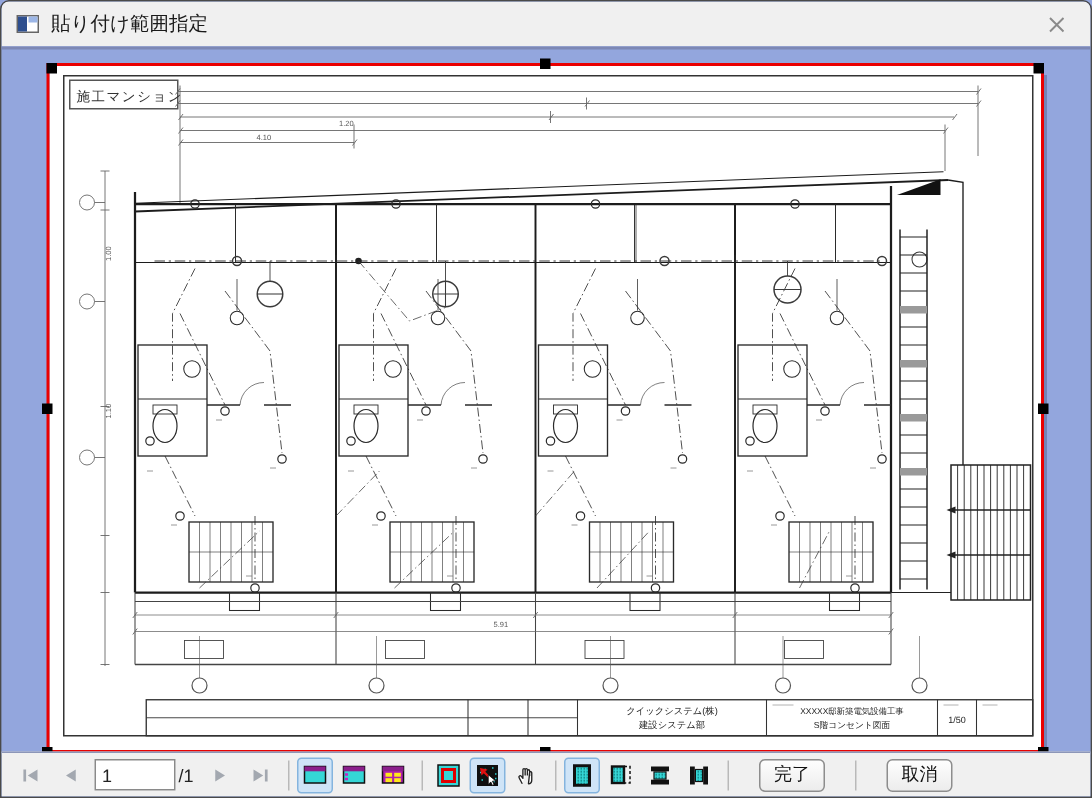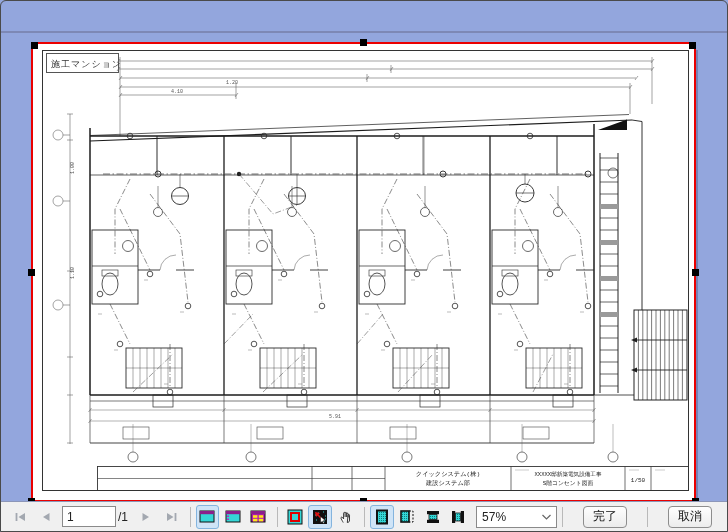--- a/index.html
+++ b/index.html
@@ -11,21 +11,21 @@
   
   .titlebar { position:absolute; top:0; left:0; right:0; height:30px; background:#f0f0f0;
               display:flex; align-items:center; padding:0 10px; }
   .titlebar .app-ico { width:15px; height:12px; border:1px solid #666; background:#fff; position:relative; margin-right:8px; }
   .titlebar .app-ico::before { content:""; position:absolute; left:0; top:0; width:6px; height:10px; background:#2e4f8f; }
   .titlebar .app-ico::after  { content:""; position:absolute; left:7px; top:0; width:6px; height:4px; background:#9cb6e6; }
   .titlebar .t-text { font-size:13px; color:#1a1a1a; }
   .titlebar .close { margin-left:auto; width:26px; height:26px; display:flex; align-items:center; justify-content:center; cursor:default; }
 
   
-  .client { position:absolute; top:30px; left:0; right:0; height:472px; background:#93a6dd; border-top:2px solid #7d88b5;font-family:Liberation Mono, monospace; }
+  .client { position:absolute; top:30px; left:0; right:0; height:472px; background:#93a6dd; border-top:2px solid #7d88b5; }
 
   .canvas { position:absolute; left:32px; top:11px; width:661px; height:456px; background:#ffffff;
             box-shadow:5px 5px 0 -1px #7483b4; }
   .canvas svg { display:block; }
 
   .selection { position:absolute; left:30px; top:9px; width:665px; height:460px;
                border:2px solid #ea0000; pointer-events:none; }
   .handle { position:absolute; width:7px; height:7px; background:#000; pointer-events:auto; }
 
   
@@ -43,20 +43,29 @@
   .zoombox .chev { margin-left:auto; margin-right:4px; }
   .btn { height:22px; min-width:44px; border:1px solid #8d8d8d; border-radius:4px;
          background:linear-gradient(#fefefe,#ececec); font-size:12px; color:#111;
          font-family:"Liberation Sans",sans-serif; padding:0 8px; margin:0 15px; }
 </style>
 </head>
 <body>
 
 <div class="window">
 
+  <div class="titlebar">
+    <span class="app-ico"></span>
+    <span class="t-text">貼り付け範囲指定</span>
+    <span class="close">
+      <svg width="13" height="13" viewBox="0 0 13 13">
+        <path d="M2,2 L11,11 M11,2 L2,11" stroke="#8a8a8a" stroke-width="1.3"></path>
+      </svg>
+    </span>
+  </div>
 
   <div class="client">
 
     <div class="canvas">
       <svg viewBox="0 0 661 456" width="661" height="456">
         <defs>
           <pattern id="chk" width="2" height="2" patternUnits="userSpaceOnUse">
             <rect width="2" height="2" fill="#35d6d6"></rect>
               <rect x="1" y="1" width="1" height="1" fill="#0c7d7d"></rect>
           </pattern>
@@ -309,28 +318,20 @@
       </svg>
     </button>
     <button class="tb">
       <svg width="16" height="16" viewBox="0 0 16 16">
         <rect x="2" y="2" width="3.2" height="12" fill="#111"></rect>
           <rect x="10.8" y="2" width="3.2" height="12" fill="#111"></rect>
         <rect x="5.6" y="4" width="4.8" height="8" fill="url(#chk)" stroke="#111" stroke-width="0.8"></rect>
       </svg>
     </button>
 
-    <div class="zoombox">
-      <span>57%</span>
-      <span class="chev">
-        <svg width="11" height="8" viewBox="0 0 11 8">
-            <path d="M1.5,2 L5.5,6 L9.5,2" fill="none" stroke="#666" stroke-width="1.2"></path>
-          </svg>
-      </span>
-    </div>
 
     <span class="sep"></span>
     <button class="btn">完了</button>
     <span class="sep"></span>
     <button class="btn">取消</button>
   </div>
 
 </div>
 
 </body></html>

